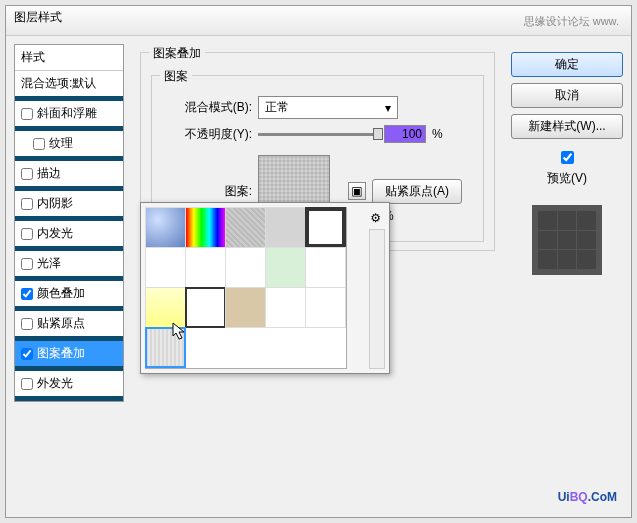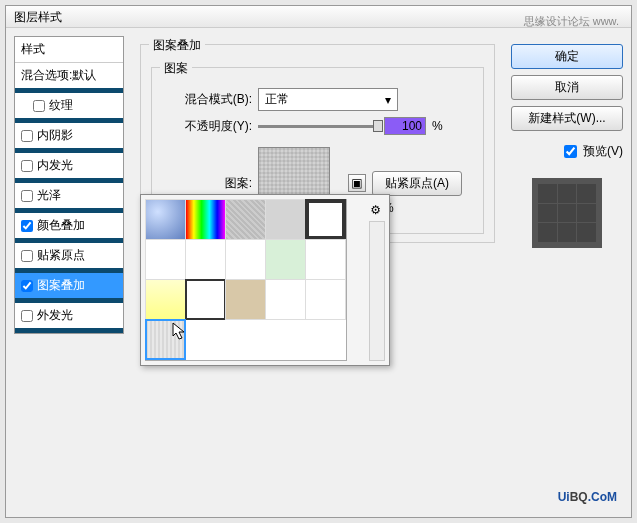--- a/index.html
+++ b/index.html
@@ -1,18 +1,18 @@
 <!DOCTYPE html>
 <html><head>
 <meta charset="utf-8">
 <style>
 * { box-sizing: border-box; margin: 0; padding: 0; font-family: "Microsoft YaHei", SimSun, sans-serif; font-size: 12px; }
 body { background: #e8e8e8; width: 637px; height: 523px; position: relative; overflow: hidden; }
 .dialog { position: absolute; left: 5px; top: 5px; right: 5px; bottom: 5px; background: #f0f0f0; border: 1px solid #999; }
-.titlebar { height: 22px; background: linear-gradient(#fdfdfd,#e8e8e8); border-bottom: 1px solid #ccc; padding: 3px 8px; }
+.titlebar { height: 30px; background: linear-gradient(#fdfdfd,#e8e8e8); border-bottom: 1px solid #ccc; padding: 3px 8px; }
 .content { display: flex; padding: 8px; gap: 16px; height: calc(100% - 22px); }
 .left-panel { width: 110px; }
 .left-panel .hdr { padding: 4px 6px; border-bottom: 1px solid #ccc; }
 .style-list { border: 1px solid #999; background: #fff; }
 .style-item { padding: 4px 4px 4px 6px; display: flex; align-items: center; gap: 4px; border-bottom: 5px solid #0c4a6e; }
 .style-item.sub { padding-left: 18px; }
 .style-item.sel { background: #3399ff; color: #fff; }
 .style-item input[type=checkbox] { width: 12px; height: 12px; }
 .mid-panel { flex: 1; position: relative; }
 .group { border: 1px solid #ccc; padding: 8px 10px; position: relative; }
@@ -35,21 +35,21 @@
 .picker-popup { position: absolute; left: 0px; top: 158px; width: 250px; background: #f4f4f4; border: 1px solid #888; box-shadow: 2px 2px 6px rgba(0,0,0,.3); padding: 4px; z-index: 10; }
 .picker-grid { background: #fff; border: 1px solid #aaa; display: grid; grid-template-columns: repeat(5, 40px); grid-auto-rows: 40px; gap: 0; width: 202px; }
 .picker-grid .cell { border: 1px solid #ddd; margin: -1px 0 0 -1px; }
 .picker-grid .cell.sel { outline: 2px solid #3399ff; outline-offset: -2px; z-index: 2; }
 .gear { position: absolute; right: 8px; top: 8px; }
 .scrollbar-v { position: absolute; right: 4px; top: 26px; bottom: 4px; width: 16px; background: #eee; border: 1px solid #ccc; }
 .opacity-stray { position: absolute; left: 243px; top: 165px; }
 .watermark-top { position: absolute; right: 12px; top: 8px; color: #888; font-size: 11px; }
 .watermark-bot { position: absolute; right: 14px; bottom: 10px; font-size: 22px; font-weight: bold; }
 .watermark-bot .u { color: #1a4fa0; }
-.watermark-bot .bq { color: #404040; }
+.watermark-bot .bq { color: #8b5cf6; }
 .watermark-bot .com { color: #1a4fa0; }
 .cursor { position: absolute; left: 172px; top: 322px; pointer-events: none; z-index: 20; }
 </style>
 </head>
 <body>
 
 <div class="dialog">
   <div class="titlebar">
     <span>图层样式</span>
   </div>
@@ -57,23 +57,31 @@
 
   <div class="content">
 
     <div class="left-panel">
       <div class="style-list">
         <div class="hdr">样式</div>
         <div class="style-item">
           <span>混合选项:默认</span>
         </div>
         <div id="style-items">
+            <div class="style-item">
+              <input type="checkbox" style="">
+              <span>斜面和浮雕</span>
+            </div>
             <div class="style-item sub">
               <input type="checkbox" style="">
               <span>纹理</span>
+            </div>
+            <div class="style-item">
+              <input type="checkbox" style="">
+              <span>描边</span>
             </div>
             <div class="style-item">
               <input type="checkbox" style="">
               <span>内阴影</span>
             </div>
             <div class="style-item">
               <input type="checkbox" style="">
               <span>内发光</span>
             </div>
             <div class="style-item">
@@ -158,21 +166,21 @@
             <div class="cell sel" style="background: repeating-linear-gradient(90deg, rgb(216, 216, 216) 0px, rgb(216, 216, 216) 2px, rgb(232, 232, 232) 2px, rgb(232, 232, 232) 4px);"></div>
           </div>
         <div class="scrollbar-v"></div>
       </div>
     </div>
 
     <div class="right-panel">
       <div class="btn primary">确定</div>
       <div class="btn">取消</div>
       <div class="btn">新建样式(W)...</div>
-      <div class="row" style="justify-content:flex-end;">
+      <div class="row" style="justify-content:flex-start;flex-direction:column;">
         <input type="checkbox" checked="" style="">
         <span>预览(V)</span>
       </div>
       <div class="preview-box">
         <div></div>
           <div></div>
           <div></div>
           <div></div>
           <div></div>
           <div></div>

